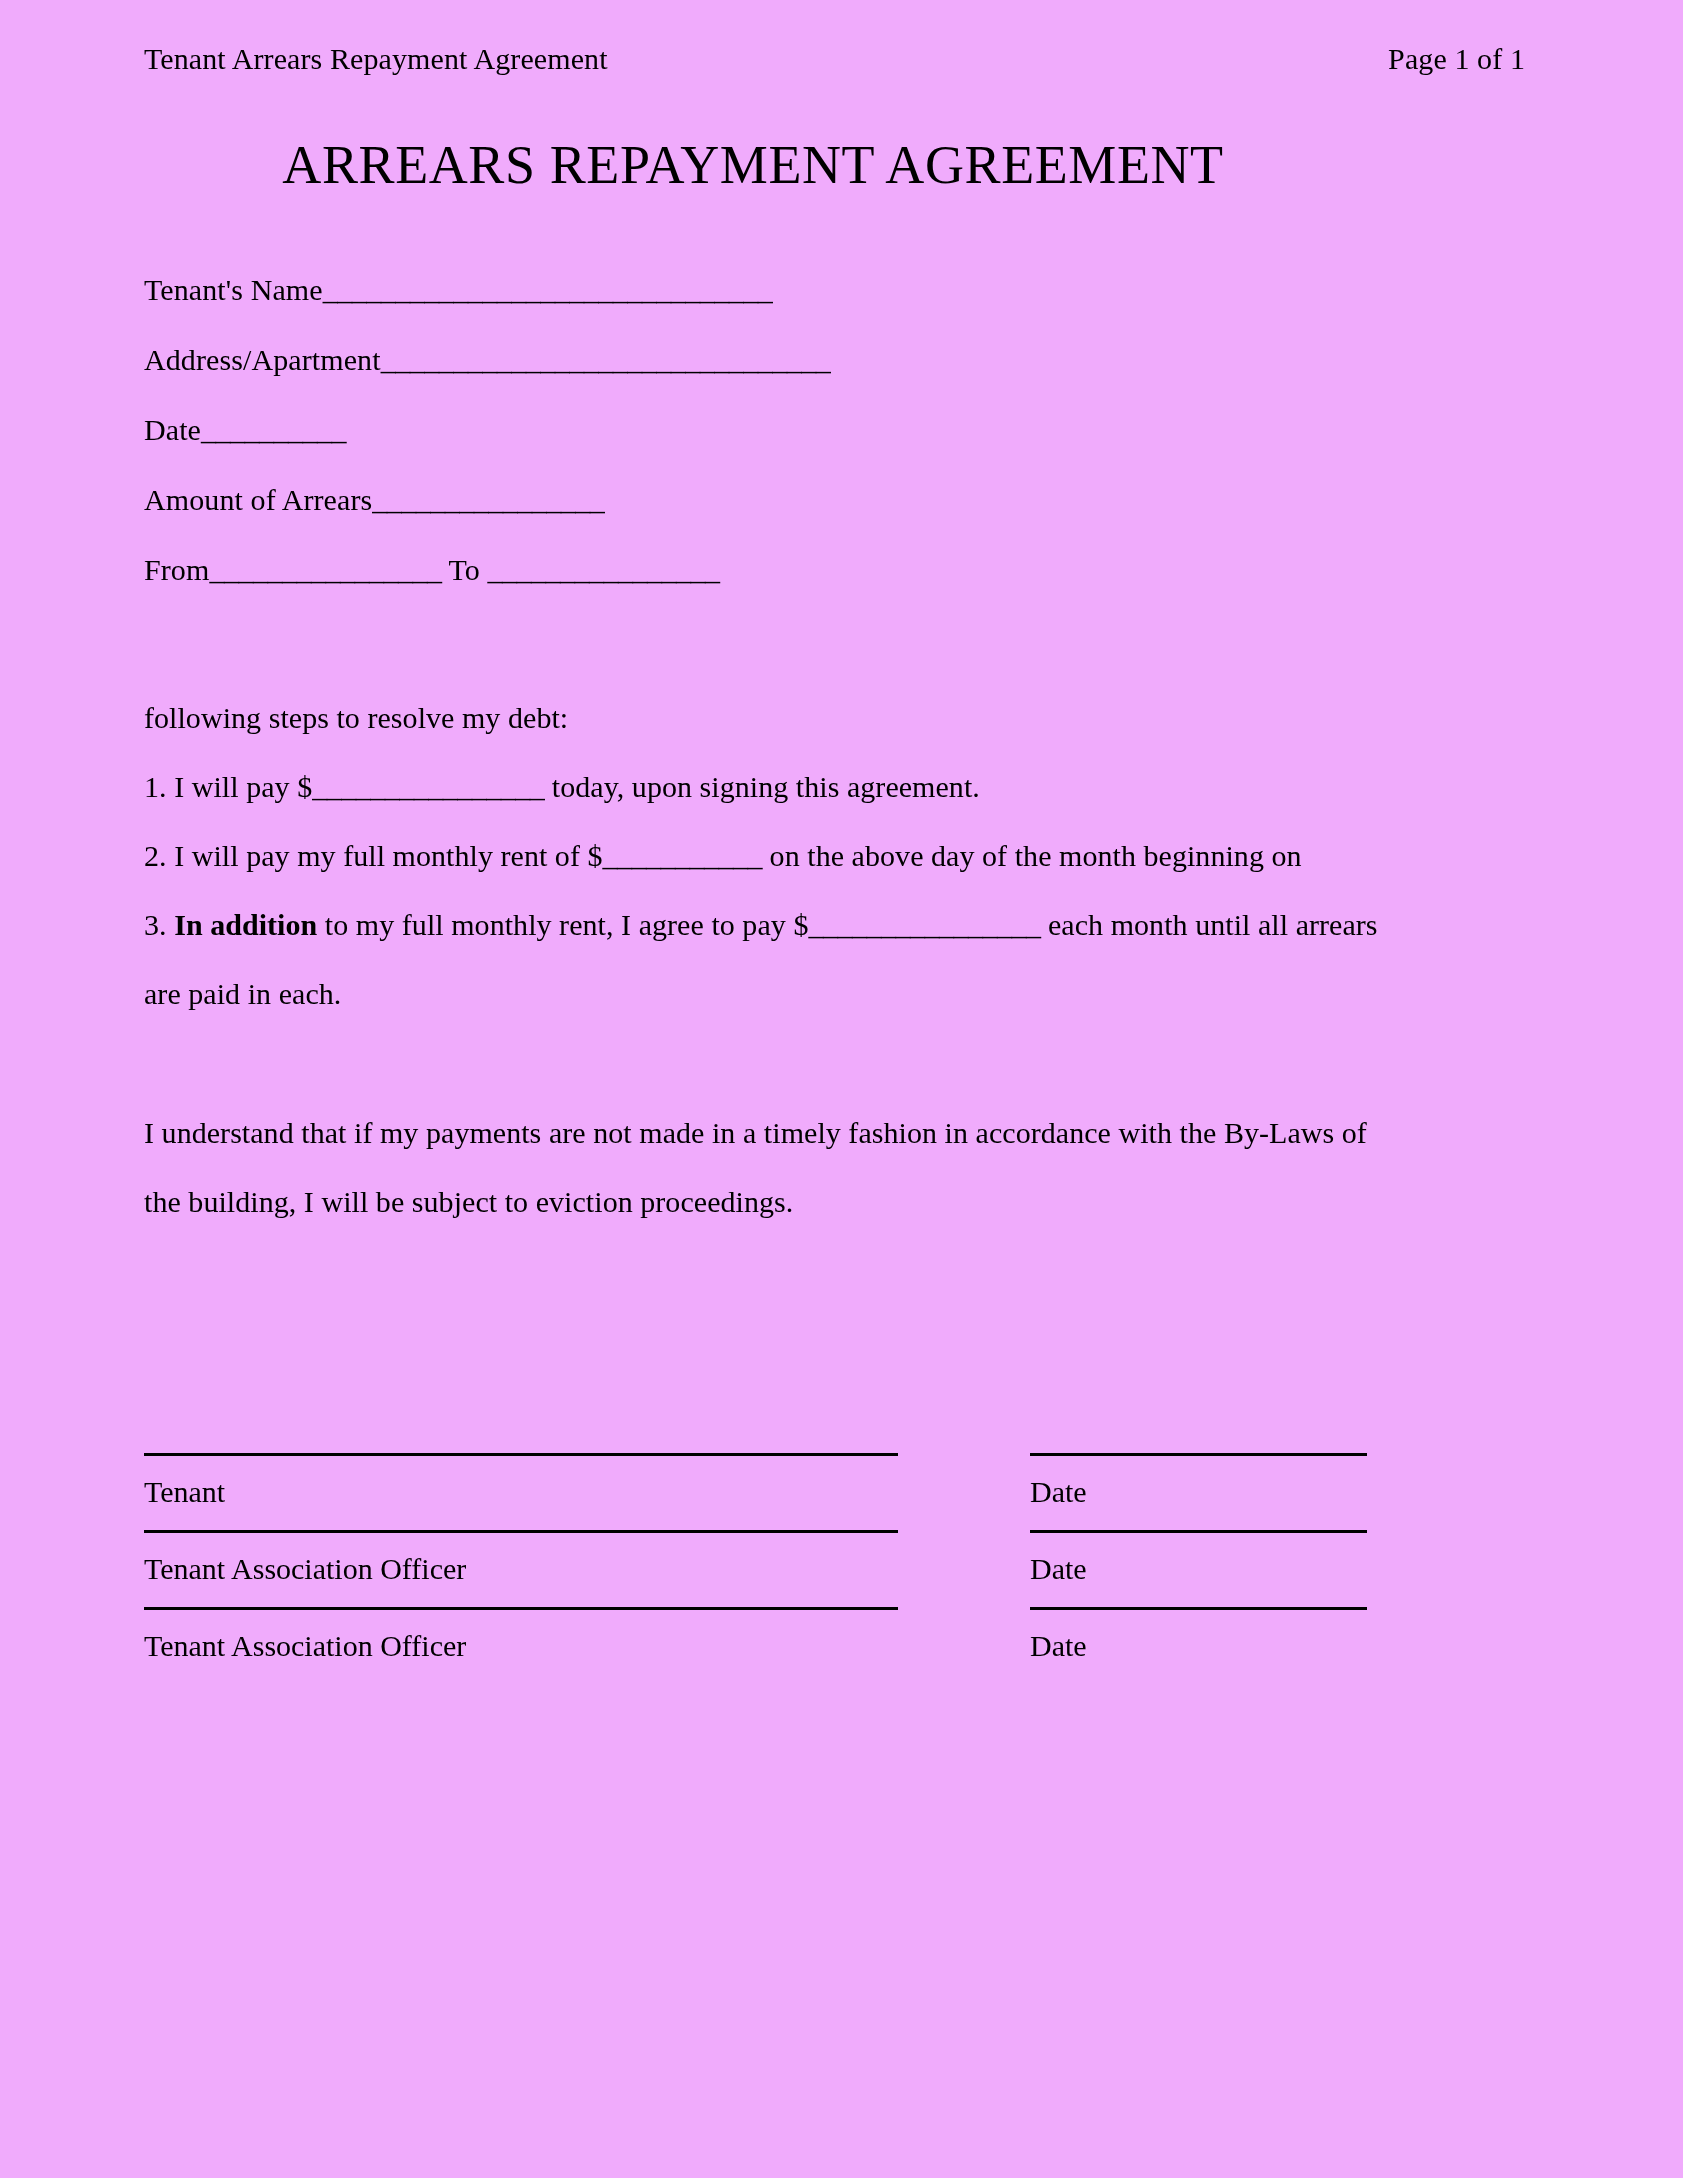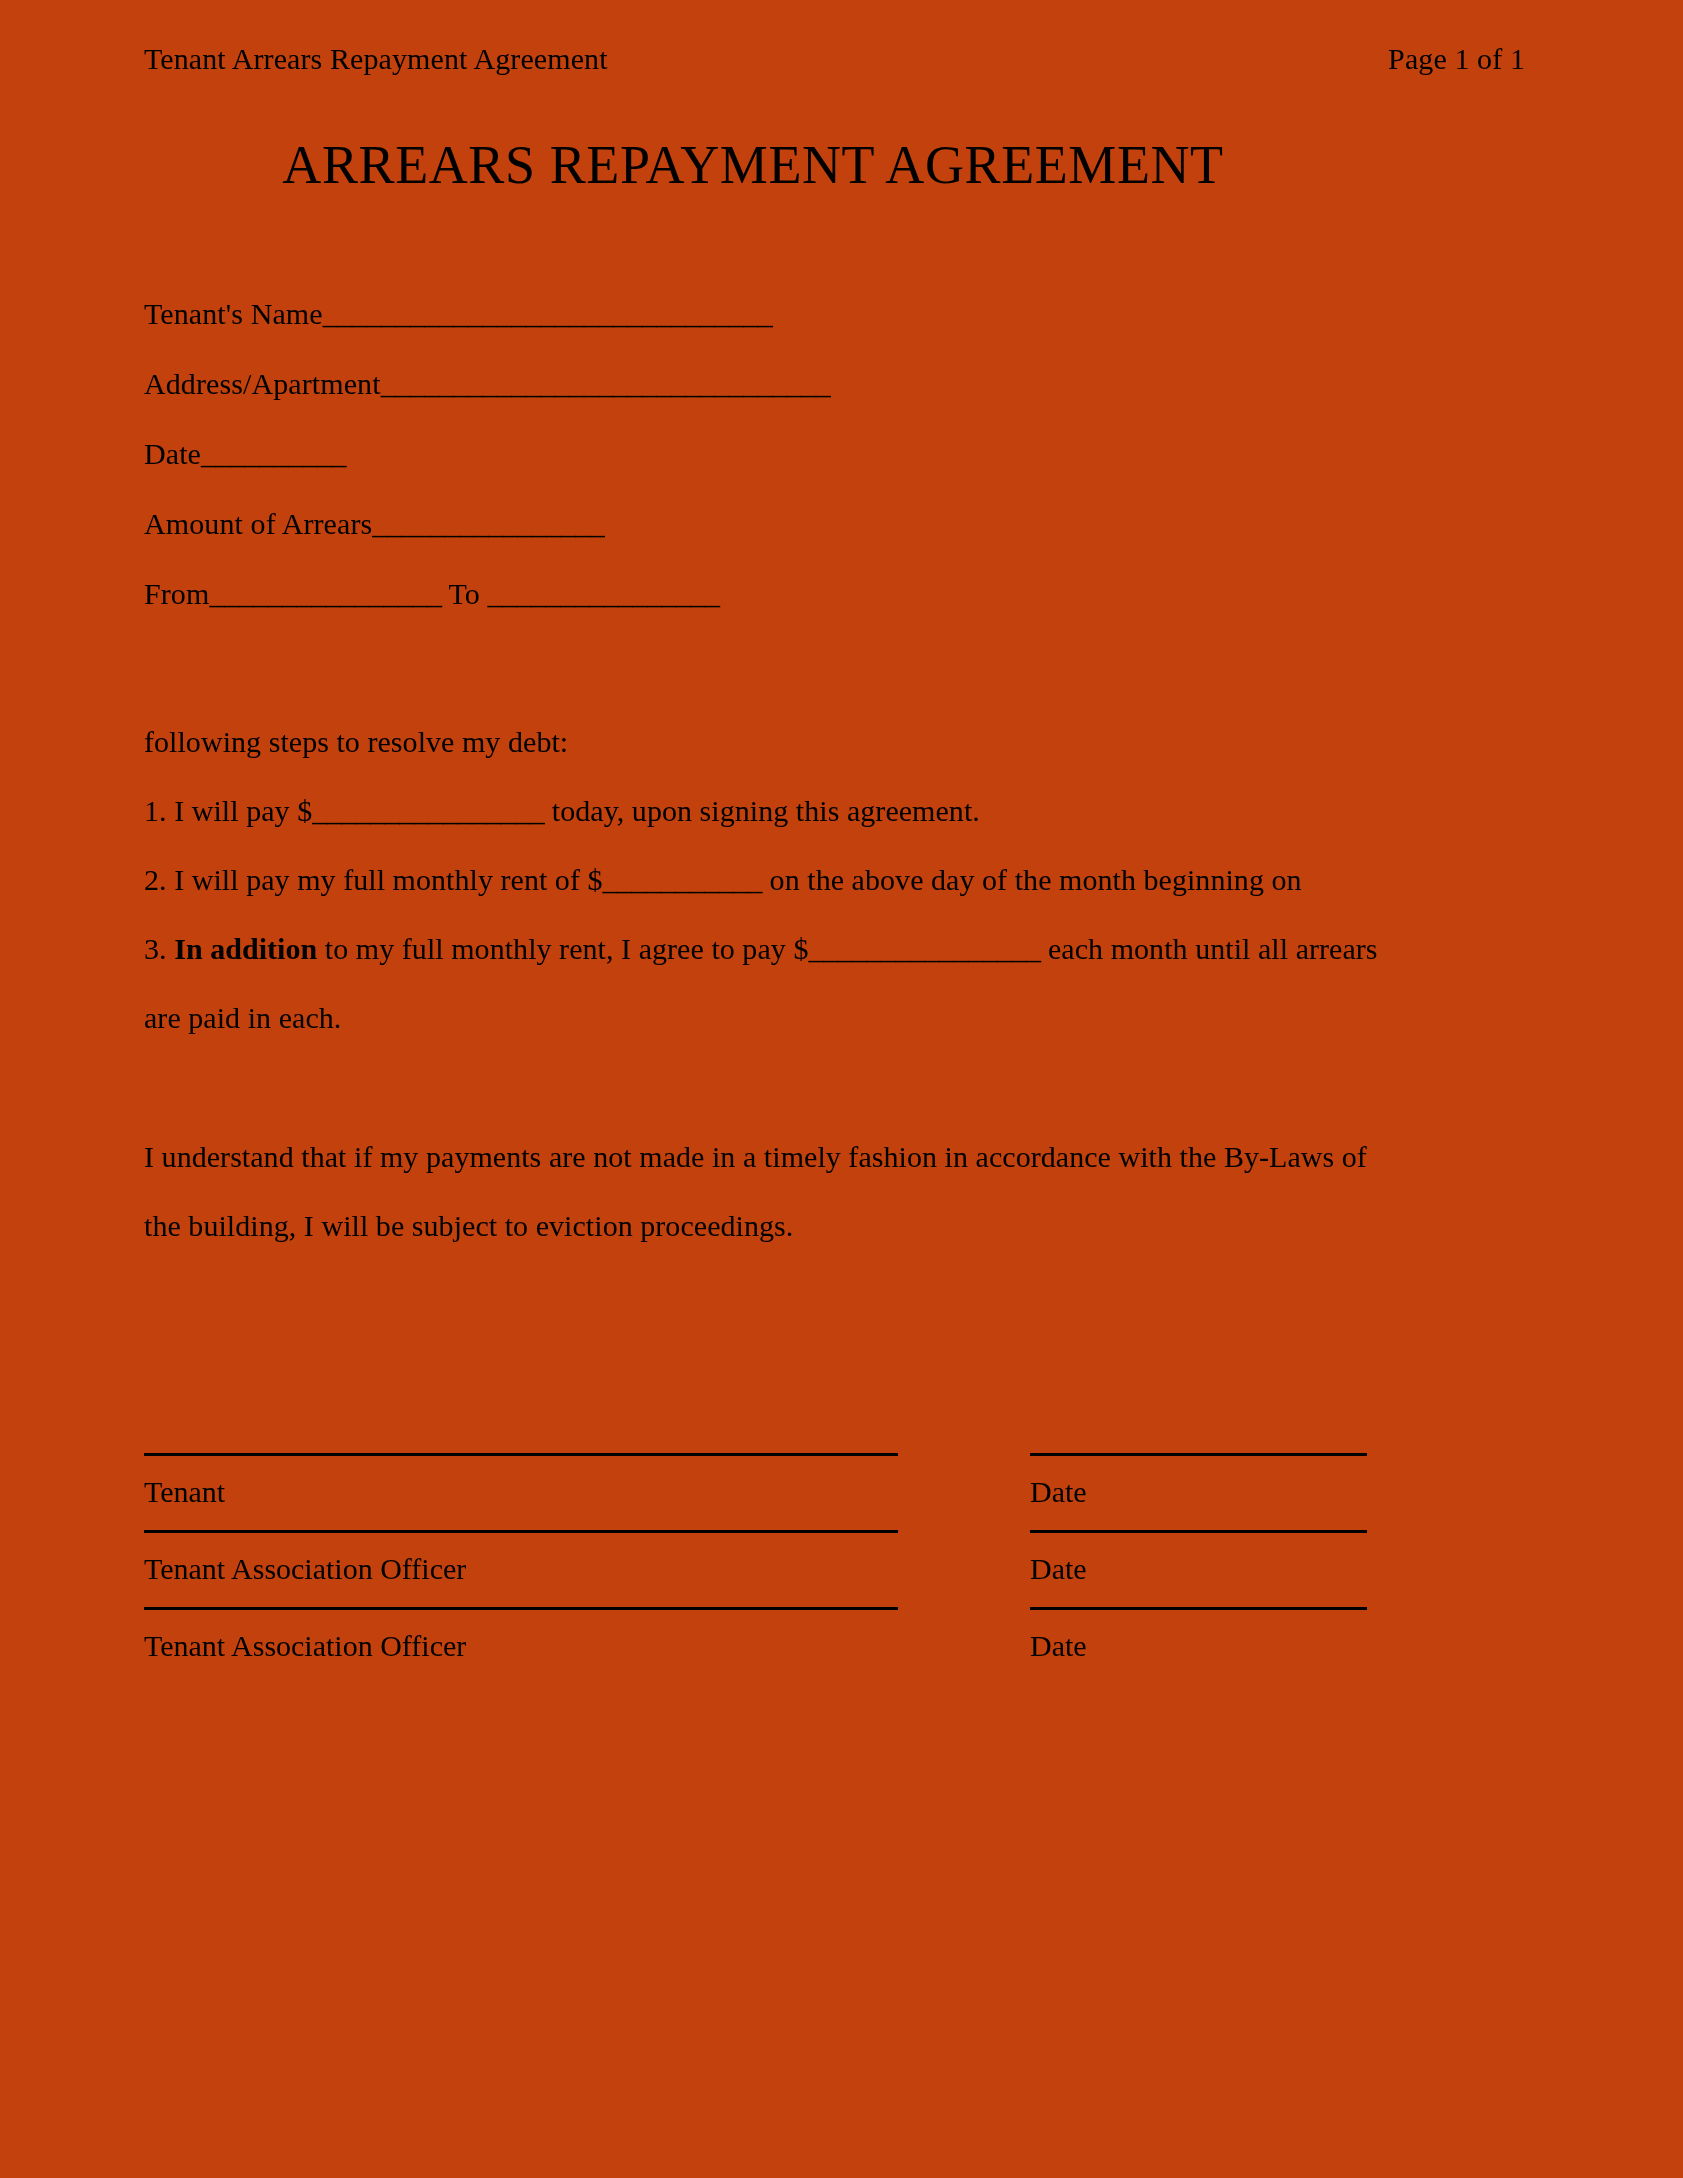--- a/index.html
+++ b/index.html
@@ -13,21 +13,21 @@
     height: 2178px;
     font-family: "Liberation Serif", "DejaVu Serif", serif;
     color: #000000;
     -webkit-font-smoothing: antialiased;
   }
 
   .page {
     position: relative;
     width: 1683px;
     height: 2178px;
-    background: #c2410c;
+    background: #f0abfc;
     box-sizing: border-box;
     padding: 0;
     overflow: hidden;
   }
 
   
   .running-header {
     position: absolute;
     top: 42px;
     left: 144px;
@@ -57,21 +57,20 @@
   }
 
   
   .content {
     position: absolute;
     top: 275px;
     left: 144px;
     width: 1376px;
     font-size: 30px;
     line-height: 1.0;
-    margin-top: 24px;
   }
 
   
   .field-row {
     height: 70px;
     white-space: nowrap;
     font-size: 30px;
   }
   .field-row .label { letter-spacing: 0.1px; }
 

